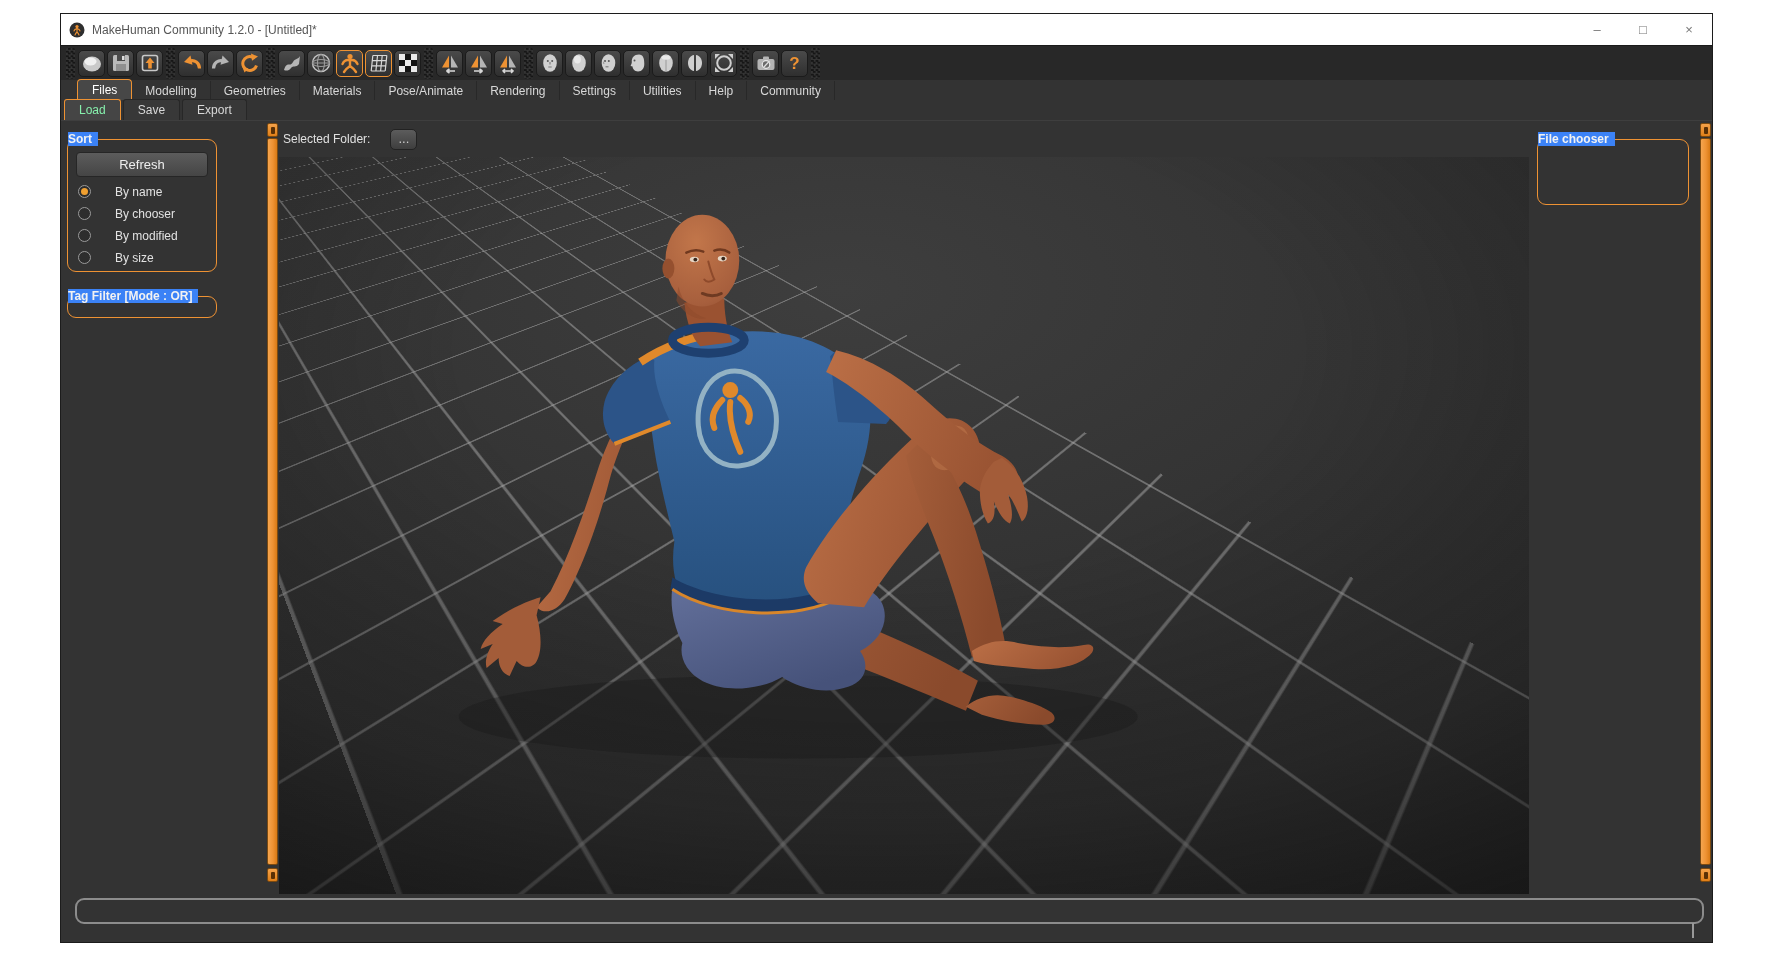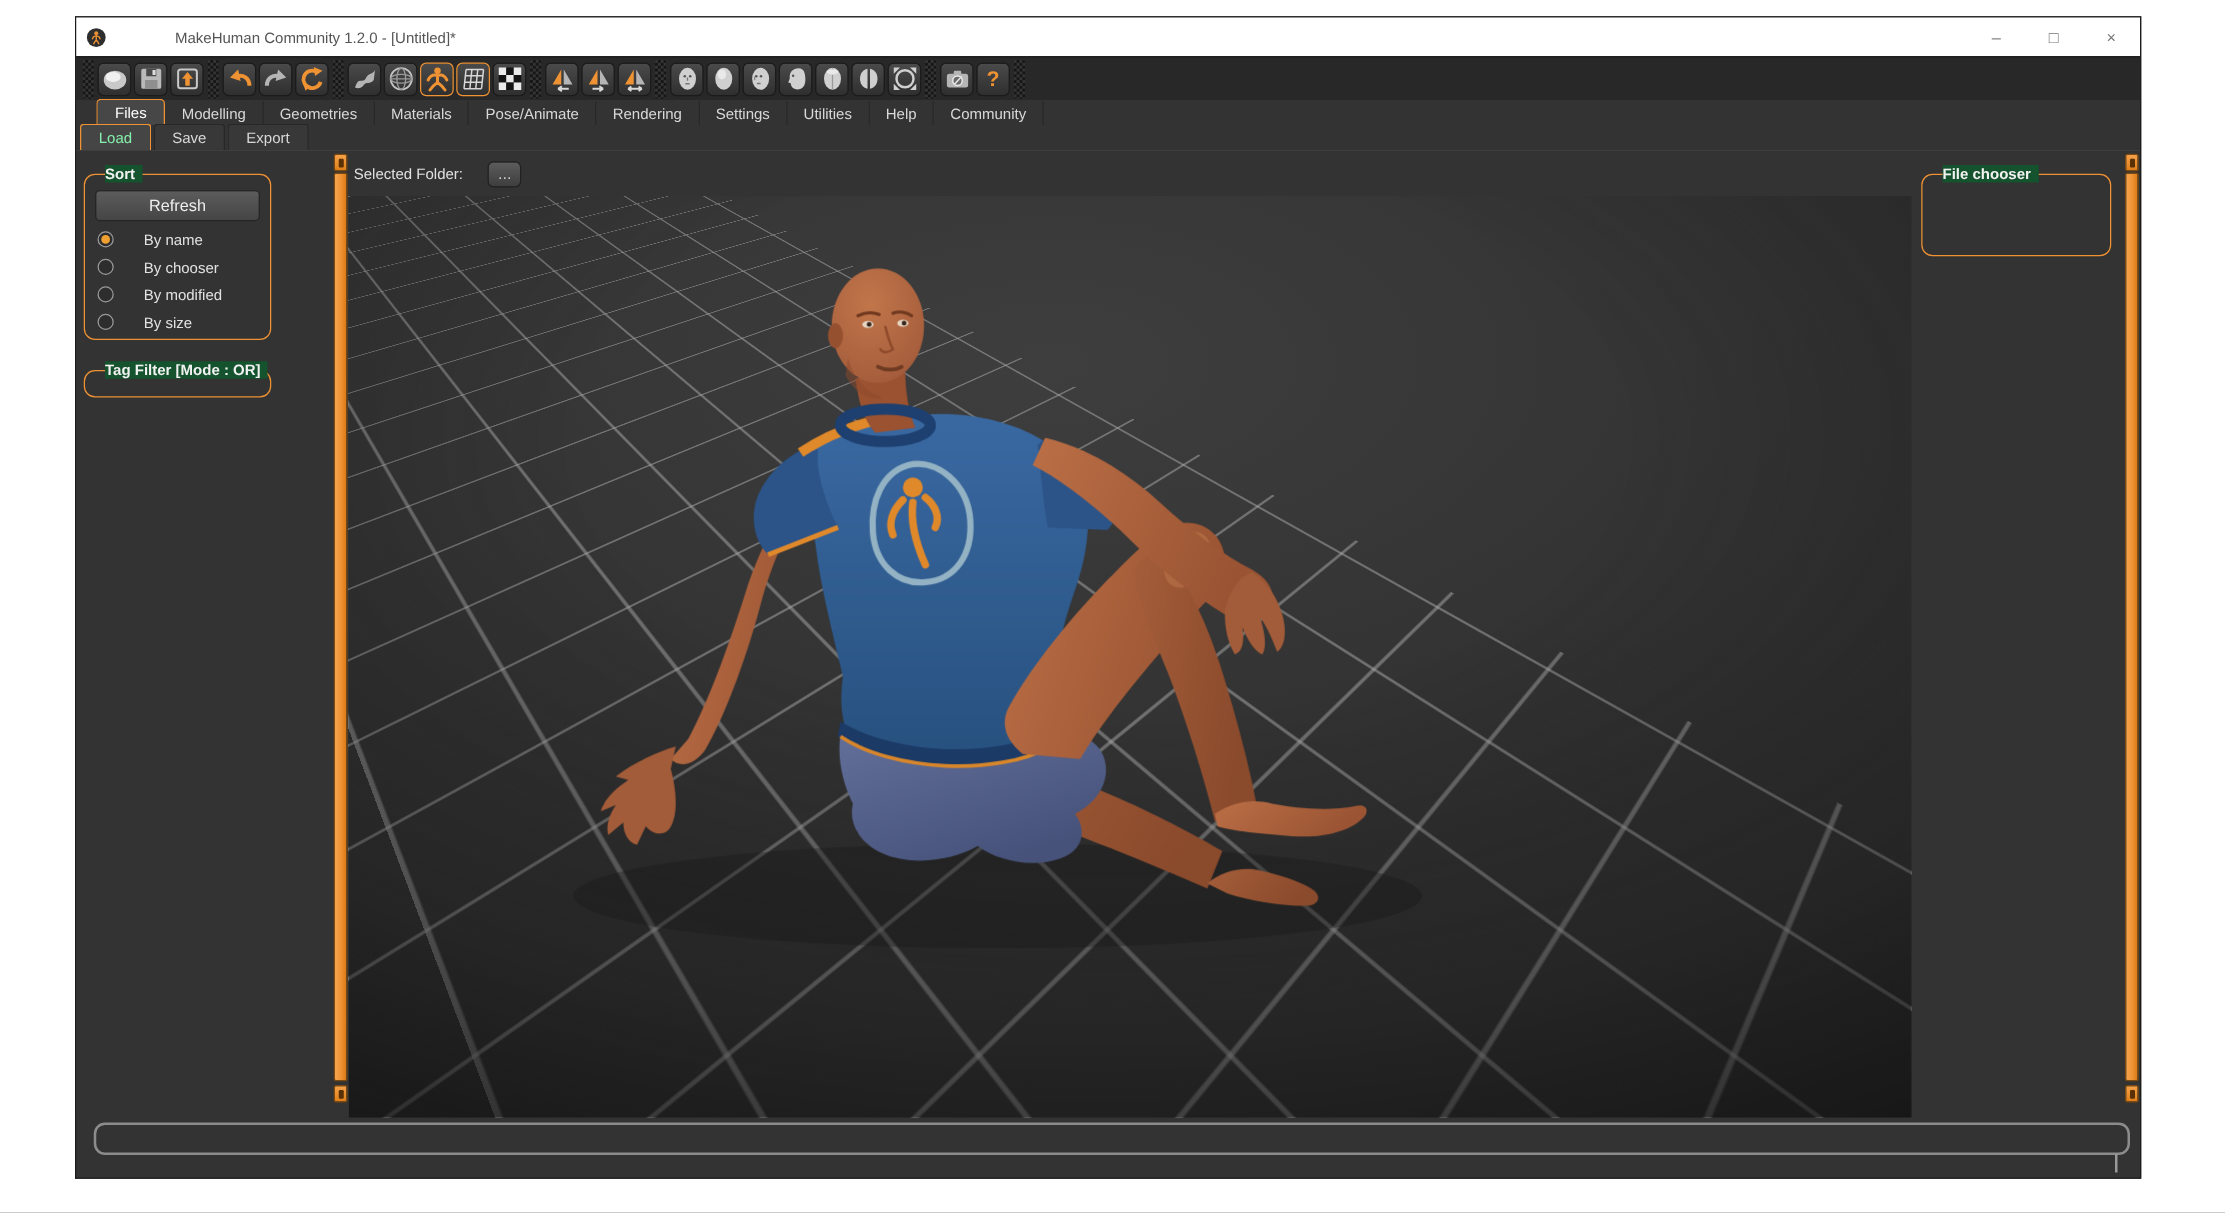--- a/index.html
+++ b/index.html
@@ -3,21 +3,21 @@
 <meta charset="utf-8">
 <style>
   html,body{margin:0;padding:0;background:#ffffff;width:1780px;height:970px;
     font-family:"Liberation Sans",sans-serif;-webkit-font-smoothing:antialiased;}
   *{box-sizing:border-box;}
 
   .window{position:absolute;left:60px;top:13px;width:1653px;height:930px;
     background:#333333;border:1px solid #1c1c1c;display:flex;flex-direction:column;color:#ddd;font-size:12px;}
 
   
-  .titlebar{height:31px;background:#ffffff;display:flex;align-items:center;padding:0 0 0 8px;color:#555;flex:0 0 auto;gap:48px;}
+  .titlebar{height:31px;background:#ffffff;display:flex;align-items:center;padding:0 0 0 8px;color:#555;flex:0 0 auto;}
   .app-icon{width:16px;height:16px;margin-right:7px;flex:0 0 auto;}
   .title-text{font-size:12px;color:#555;}
   .win-controls{margin-left:auto;display:flex;height:100%;}
   .win-btn{width:46px;display:flex;align-items:center;justify-content:center;color:#777;font-size:13px;}
 
   
   .toolbar{height:35px;background:#282828;display:flex;align-items:center;padding:0 3px;flex:0 0 auto;border-top:1px solid #1a1a1a;}
   .tsep{width:9px;height:31px;margin:0 2px;border-radius:2px;
     background:repeating-conic-gradient(#161616 0% 25%,#343434 0% 50%) 0 0/4.6px 4.6px;}
   .ticon{width:27px;height:27px;margin:0 1px;border-radius:5px;flex:0 0 auto;
@@ -32,21 +32,21 @@
   .mtab{padding:3px 13px 2px;color:#d8d8d8;font-size:12px;border-right:1px solid #282828;white-space:nowrap;}
   .mtab.active{background:#474747;border:1px solid #ee9233;border-bottom:none;border-radius:4px 4px 0 0;color:#fff;padding:3px 14px 3px;}
   .subtabs{height:21px;background:#333;display:flex;align-items:flex-end;padding-left:3px;flex:0 0 auto;border-bottom:1px solid #3e3e3e;}
   .stab{padding:3px 14px 3px;color:#d8d8d8;font-size:12px;background:#383838;border:1px solid #272727;border-bottom:none;border-radius:3px 3px 0 0;margin-right:2px;white-space:nowrap;}
   .stab.active{background:#454545;border:1px solid #ee9233;border-bottom:none;color:#86efac;text-align:right;}
 
   
   .main{flex:1;display:flex;min-height:0;background:#333;}
   .sidebar{width:205px;flex:0 0 auto;padding:12px 4px 0 6px;}
   .gbox{border:1px solid #ee9233;border-radius:9px;position:relative;width:150px;}
-  .gtitle{position:absolute;top:-8px;left:16px;background:#14532d;padding-right:6px;font-weight:bold;color:#f2f2f2;font-size:12px;white-space:nowrap;}
+  .gtitle{position:absolute;top:-8px;left:0;background:#3b82f6;padding-right:6px;font-weight:bold;color:#f2f2f2;font-size:12px;white-space:nowrap;}
   .sort-box{margin-top:6px;padding:12px 8px 6px;}
   .btn{display:block;width:100%;background:linear-gradient(180deg,#5c5c5c,#454545);border:1px solid #262626;border-radius:4px;color:#eee;padding:4px 0;text-align:center;font-size:13px;}
   .radio-row{display:flex;align-items:flex-start;gap:24px;margin:8px 2px 0;}
   .rdot{width:13px;height:13px;border-radius:50%;border:1px solid #9a9a9a;background:#2d2d2d;position:relative;flex:0 0 auto;}
   .rdot.sel::after{content:"";position:absolute;inset:2px;border-radius:50%;background:#f0a030;}
   .radio-label{color:#e2e2e2;font-size:12px;}
   .tag-box{margin-top:24px;height:22px;}
 
   .scrollcol{width:13px;flex:0 0 auto;display:flex;flex-direction:column;padding:2px 1px 12px;}
   .sbtn{height:14px;border-radius:2px;background:linear-gradient(180deg,#f4a24a,#e07f18);border:1px solid #7c4a10;

